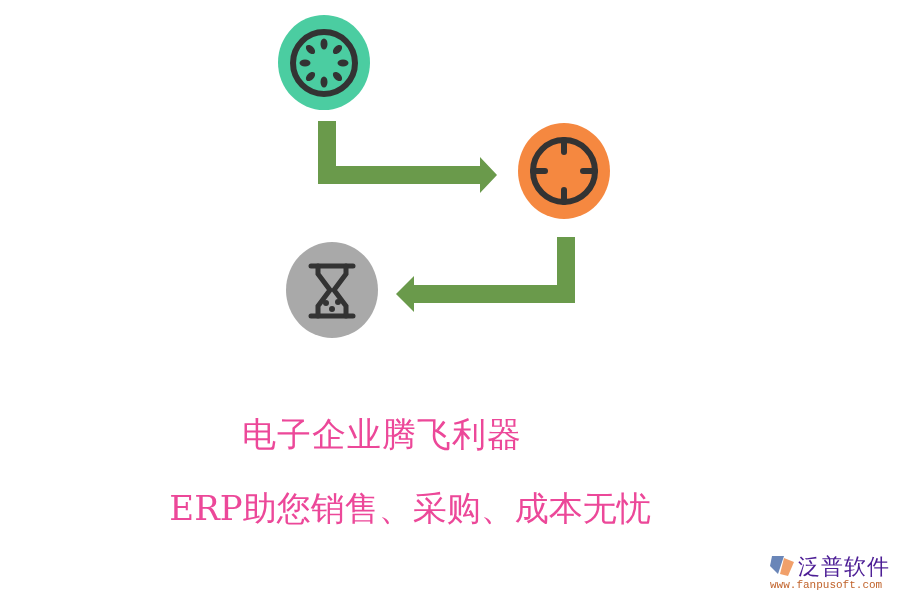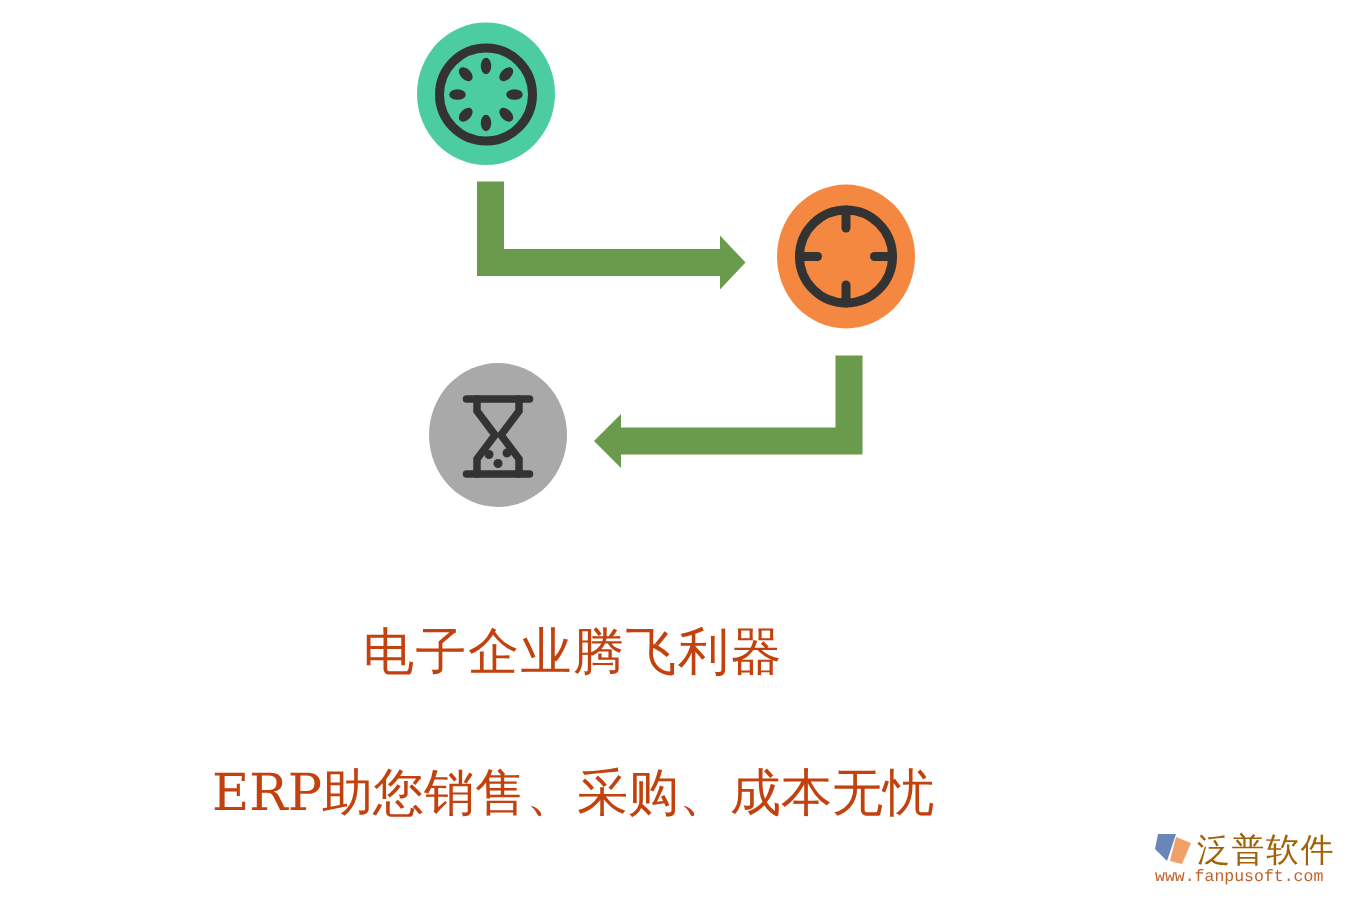--- a/index.html
+++ b/index.html
@@ -1,24 +1,24 @@
 <!DOCTYPE html>
 <html><head>
 <meta charset="utf-8">
 <style>
   html, body { margin:0; padding:0; }
   body { width:900px; height:600px; background:#ffffff; position:relative; overflow:hidden;
          font-family: "DejaVu Serif", "Liberation Serif", serif; }
   .circle { position:absolute; border-radius:50%; display:flex; align-items:center; justify-content:center; }
   .arrows { position:absolute; left:0; top:0; }
-  .caption { position:absolute; left:0; width:764px; text-align:center; color:#c2410c; }
+  .caption { position:absolute; left:0; width:764px; text-align:center; color:#ec4899; }
   .line1 { top:412px; font-size:34px; letter-spacing:1px; }
-  .line2 { top:506px; font-size:34px; letter-spacing:0px; }
+  .line2 { top:486px; font-size:34px; letter-spacing:0px;padding-left:28px; }
   .logo { position:absolute; left:768px; top:552px; width:128px; height:46px; }
-  .logo-name { position:absolute; left:30px; top:0; font-size:22px; color:#a16207;
+  .logo-name { position:absolute; left:30px; top:0; font-size:22px; color:#4c1d95;
                font-family:"DejaVu Sans","Liberation Sans",sans-serif; letter-spacing:1px; }
   .logo-url { position:absolute; left:2px; top:27px; font-size:11px; color:#c0622a;
               font-family:Liberation Mono, monospace; }
 </style>
 </head>
 <body>
 
 <svg class="arrows" width="900" height="600">
   <path d="M318,121 L336,121 L336,166 L480,166 L480,157 L497,175 L480,193 L480,184 L318,184 Z" fill="#6a9a4b"></path>
   <path d="M557,237 L575,237 L575,303 L414,303 L414,312 L396,294 L414,276 L414,285 L557,285 Z" fill="#6a9a4b"></path>

